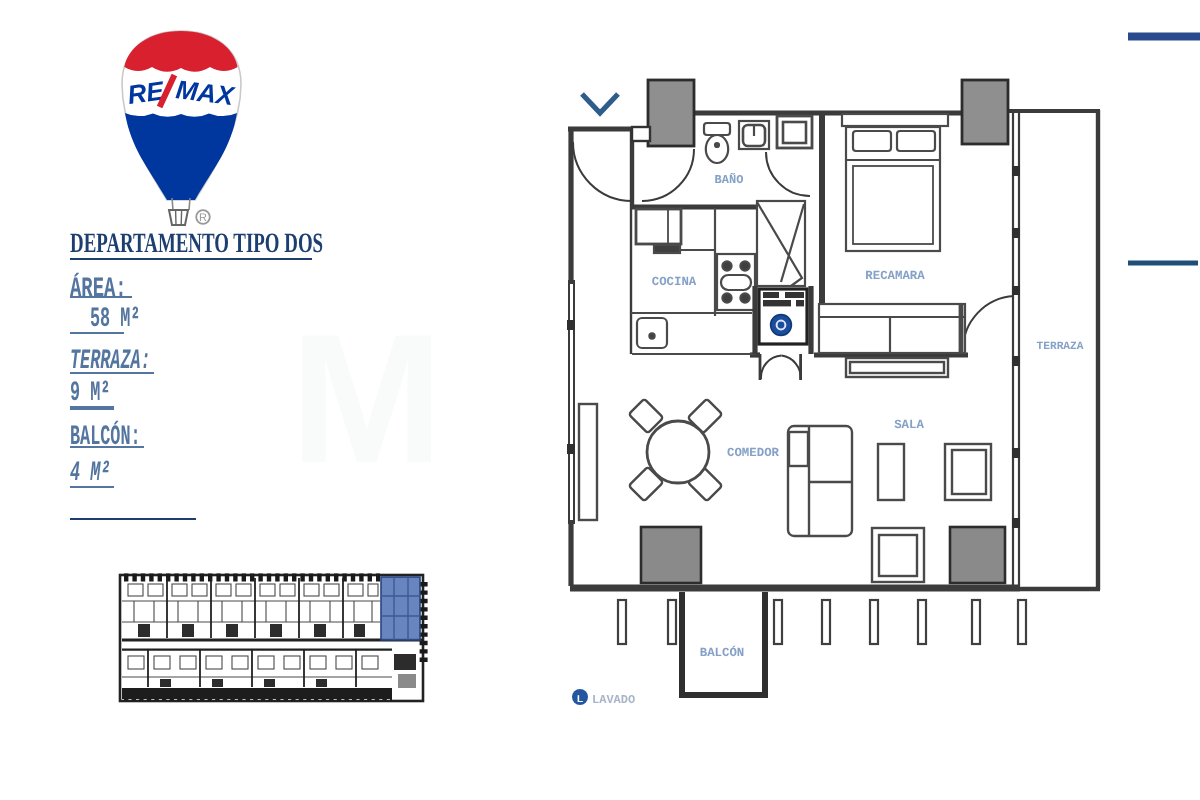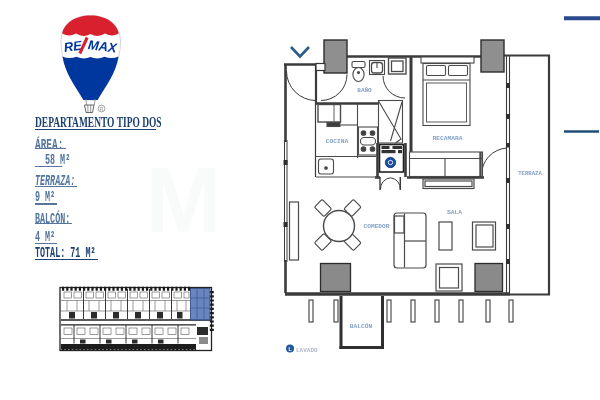--- a/index.html
+++ b/index.html
@@ -44,22 +44,21 @@
 </svg>
 
 <div style="position:absolute;left:145px;top:148px;font-size:92px;font-weight:bold;color:rgba(120,130,150,0.045);font-family:'Liberation Sans',sans-serif;">M</div>
 
 <div class="lbl navy" style="left:35px;top:116px;font-family:Liberation Serif, serif;"><span class="cond">DEPARTAMENTO TIPO DOS</span></div>
 <div class="lbl blue" style="left:35px;top:138px;"><span class="cond">ÁREA:</span></div>
 <div class="lbl blue" style="left:35px;top:153px;margin-left:10px;"><span class="cond c60">58 M²</span></div>
 <div class="lbl blue" style="left:35px;top:174px;font-style:italic;"><span class="cond c60">TERRAZA:</span></div>
 <div class="lbl blue" style="left:35px;top:190px;"><span class="cond c60">9 M²</span></div>
 <div class="lbl blue" style="left:35px;top:212px;text-align:center;"><span class="cond c60">BALCÓN:</span></div>
-<div class="lbl blue" style="left:35px;top:230px;"><span class="cond c60">4 M²</span></div>
-<div class="lbl navy" style="left:35px;top:246px;"><span class="cond c60">TOTAL: 71 M²</span></div>
+<div class="lbl blue" style="left:35px;top:230px;font-style:italic;"><span class="cond c60">4 M²</span></div>
 <div class="uln" style="left:35px;top:128.5px;width:121px;"></div>
 <div class="ul" style="left:35px;top:147.5px;width:31px;"></div>
 <div class="ul" style="left:35px;top:165.5px;width:27px;"></div>
 <div class="ul" style="left:35px;top:185.5px;width:42px;"></div>
 <div class="ul" style="left:35px;top:203px;width:21.5px;"></div>
 <div class="ul" style="left:35px;top:222.5px;width:37px;"></div>
 <div class="ul" style="left:35px;top:242.5px;width:21.5px;"></div>
 <div class="uln" style="left:35px;top:258.5px;width:62.5px;"></div>
 
 <svg style="position:absolute;left:59px;top:286px" width="158" height="70" viewBox="0 0 158 70">

